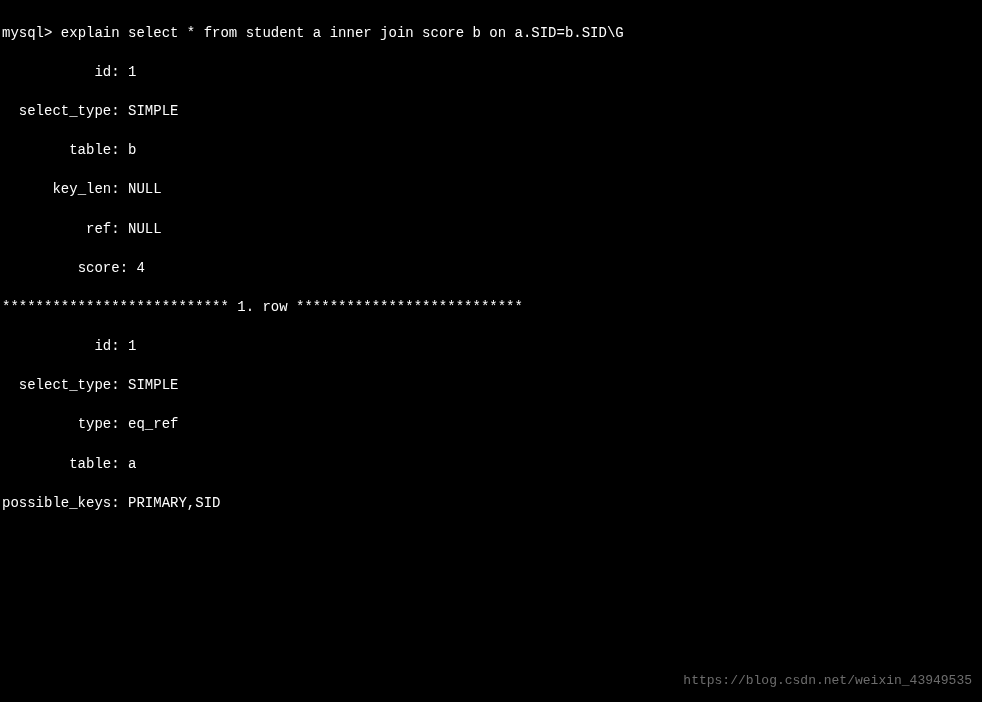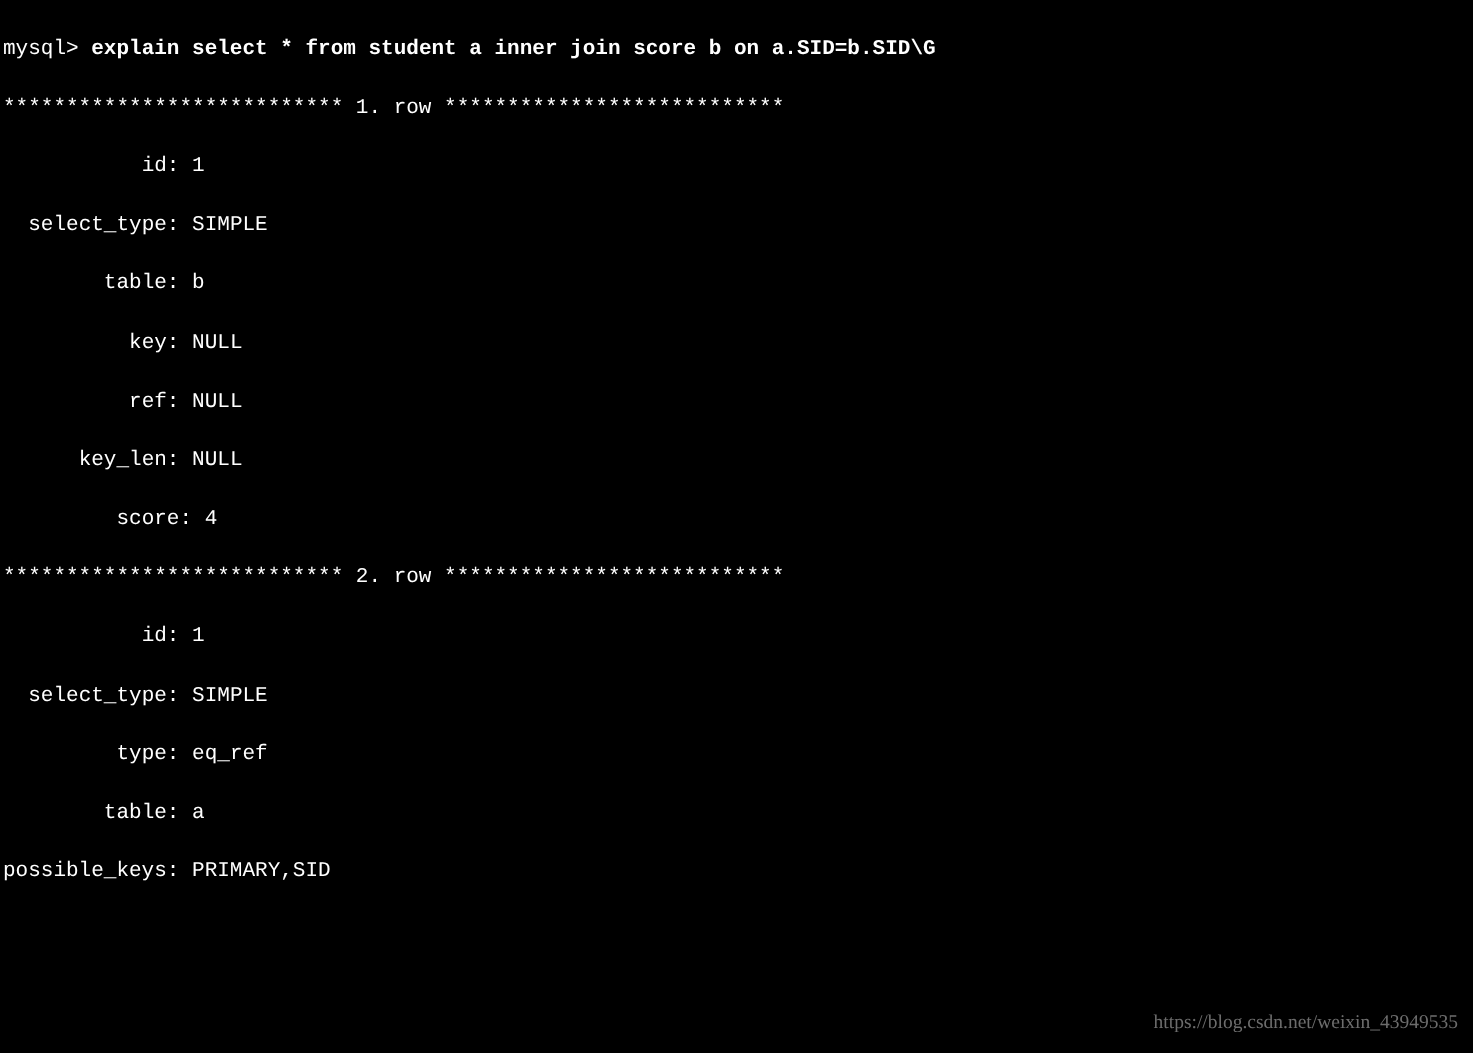--- a/index.html
+++ b/index.html
@@ -16,49 +16,46 @@
   }
   .terminal {
     padding: 4px 2px;
     white-space: pre;
   }
   .prompt {
     display: inline;
   }
   .cmd {
     display: inline;
-    font-weight: bold;
   }
   .line {
     white-space: pre;
   }
   .watermark {
     position: absolute;
     right: 10px;
     bottom: 12px;
     color: #888;
-    font-family: Liberation Serif, serif;
+    font-family: Liberation Mono, monospace;
     font-size: 13px;
     opacity: 0.8;
   }
 </style>
 </head>
 <body>
 
 <div class="terminal">
 <div class="line"><span class="prompt">mysql&gt;</span> <span class="cmd">explain select * from student a inner join score b on a.SID=b.SID\G</span></div>
-<div class="line">*************************** 1. row ***************************</div>
 <div class="line">           <span>id</span><span>:</span> <span>1</span></div>
 <div class="line">  <span>select_type</span><span>:</span> <span>SIMPLE</span></div>
 <div class="line">        <span>table</span><span>:</span> <span>b</span></div>
-<div class="line">          <span>key</span><span>:</span> <span>NULL</span></div>
+<div class="line">      <span>key_len</span><span>:</span> <span>NULL</span></div>
 <div class="line">          <span>ref</span><span>:</span> <span>NULL</span></div>
-<div class="line">      <span>key_len</span><span>:</span> <span>NULL</span></div>
 <div class="line">         <span>score</span><span>:</span> <span>4</span></div>
-<div class="line">*************************** 2. row ***************************</div>
+<div class="line">*************************** 1. row ***************************</div>
 <div class="line">           <span>id</span><span>:</span> <span>1</span></div>
 <div class="line">  <span>select_type</span><span>:</span> <span>SIMPLE</span></div>
 <div class="line">         <span>type</span><span>:</span> <span>eq_ref</span></div>
 <div class="line">        <span>table</span><span>:</span> <span>a</span></div>
 <div class="line"><span>possible_keys</span><span>:</span> <span>PRIMARY,SID</span></div>
 
 
 
 
 

